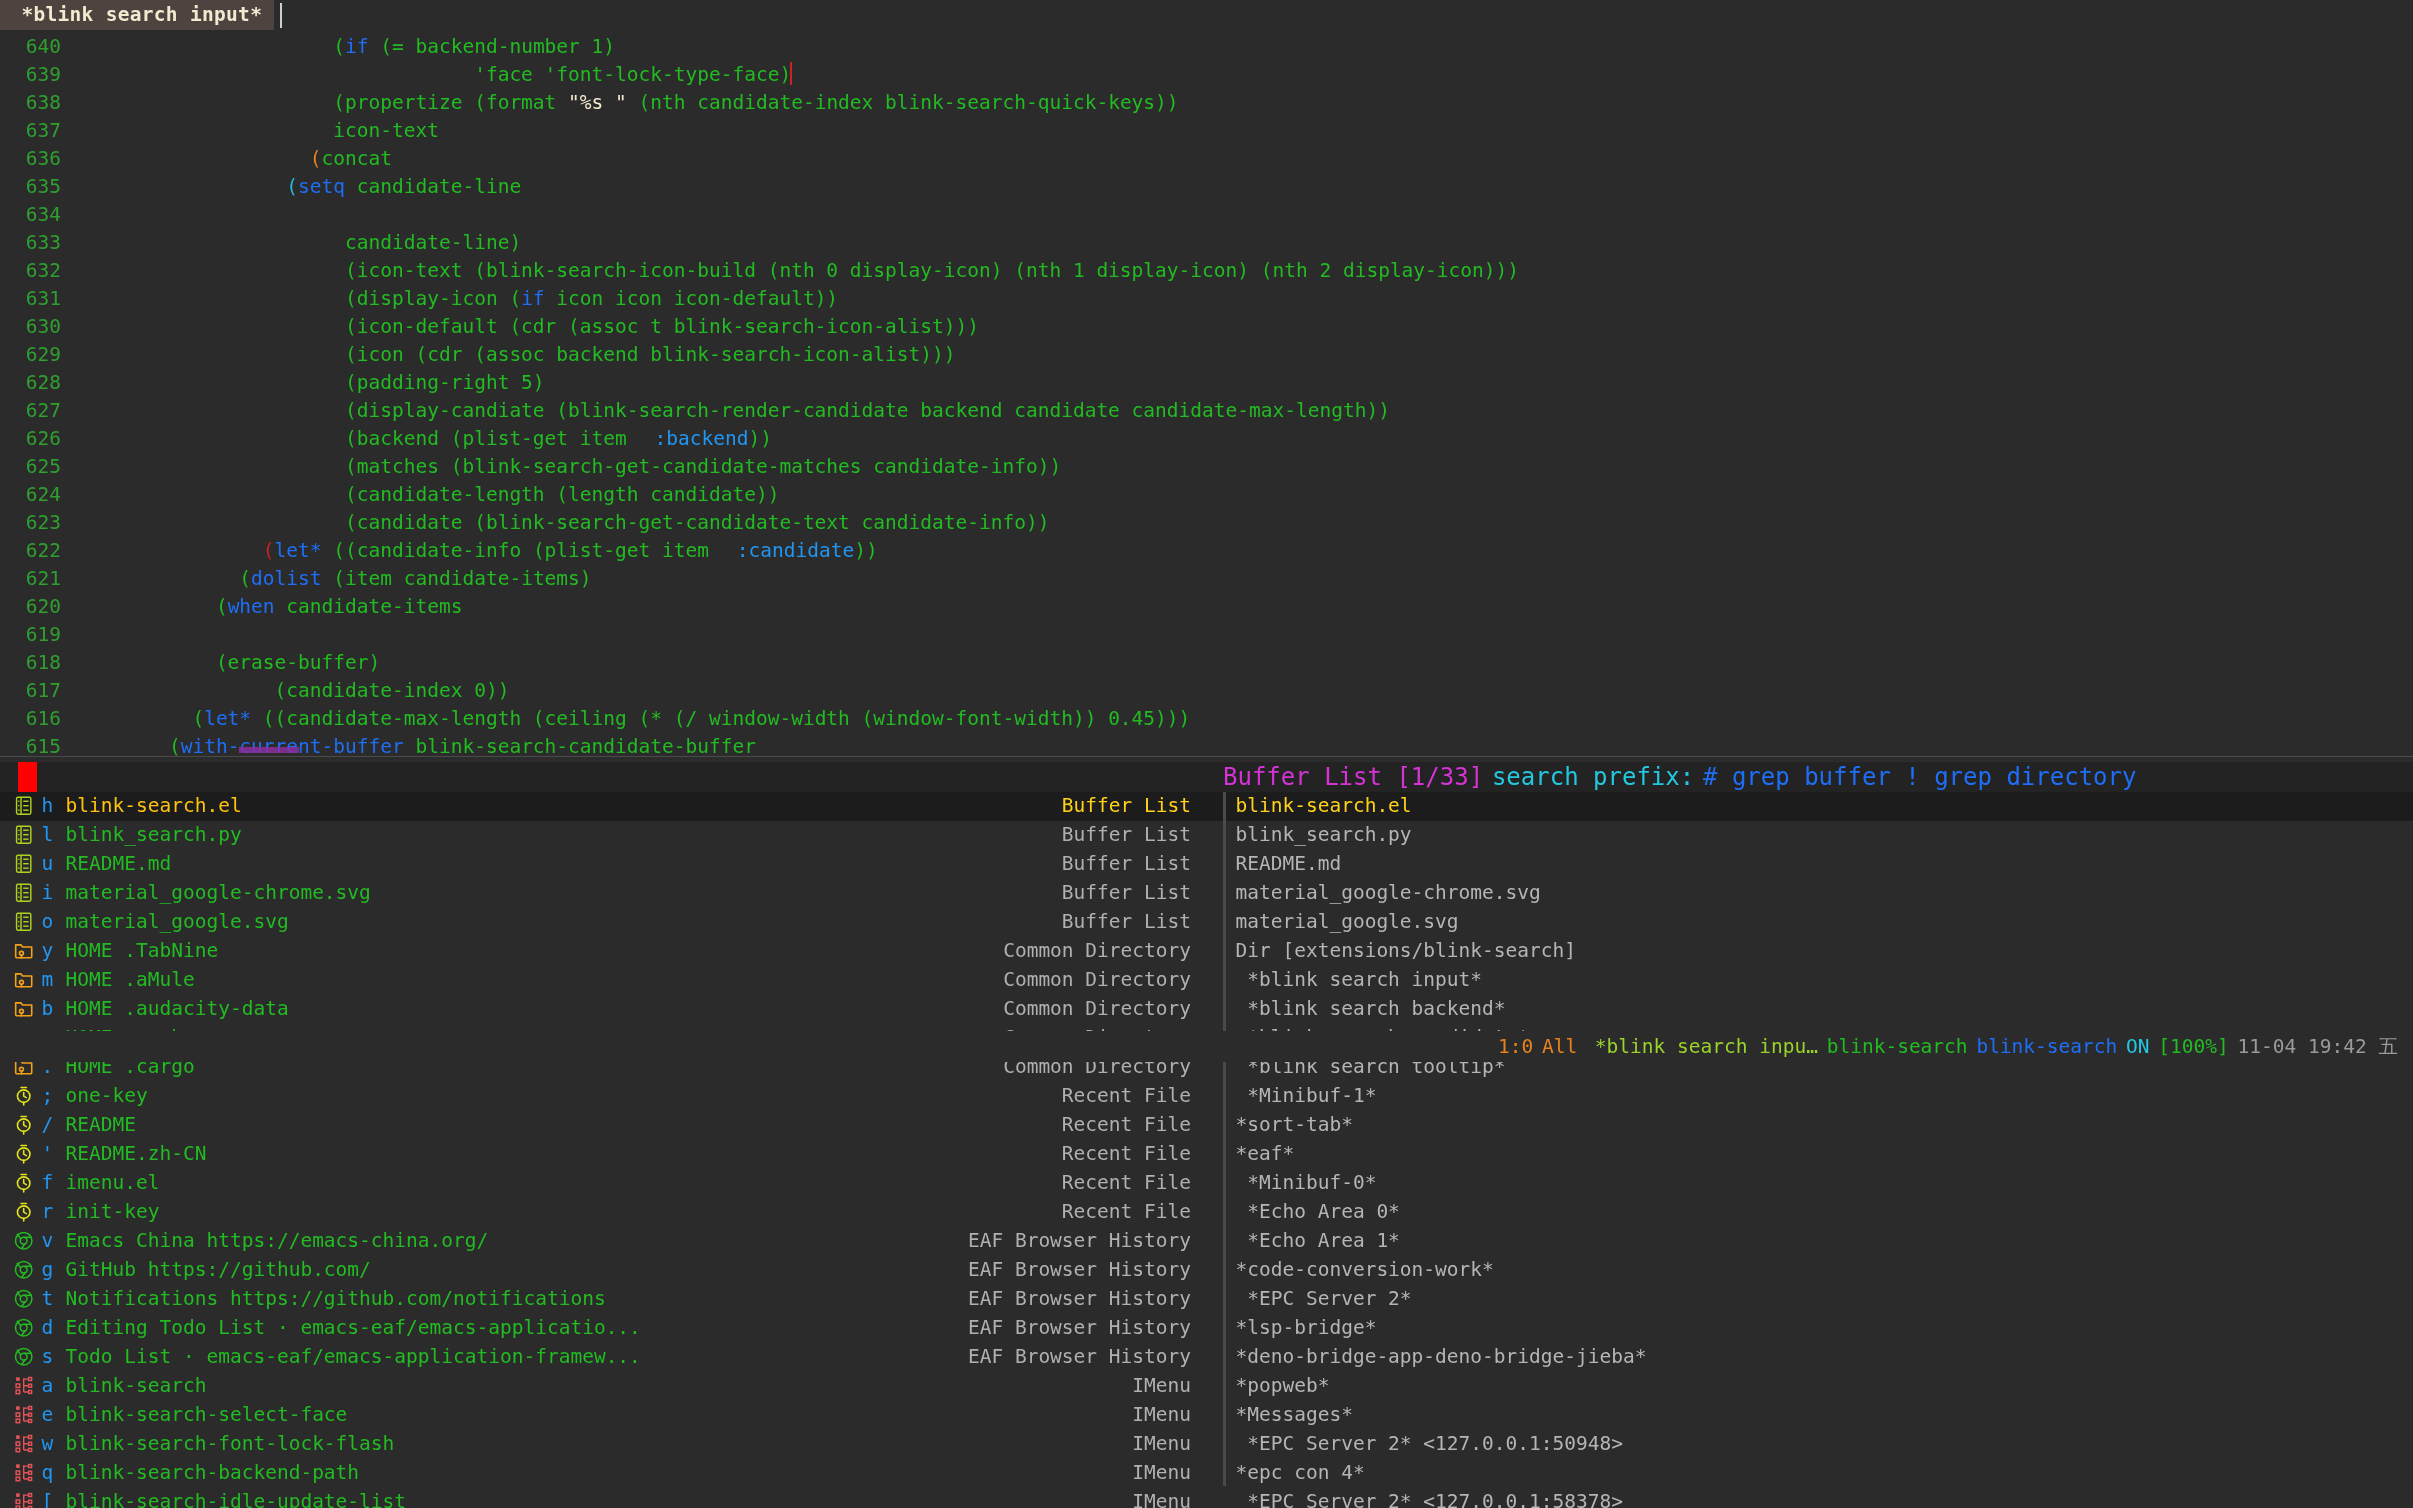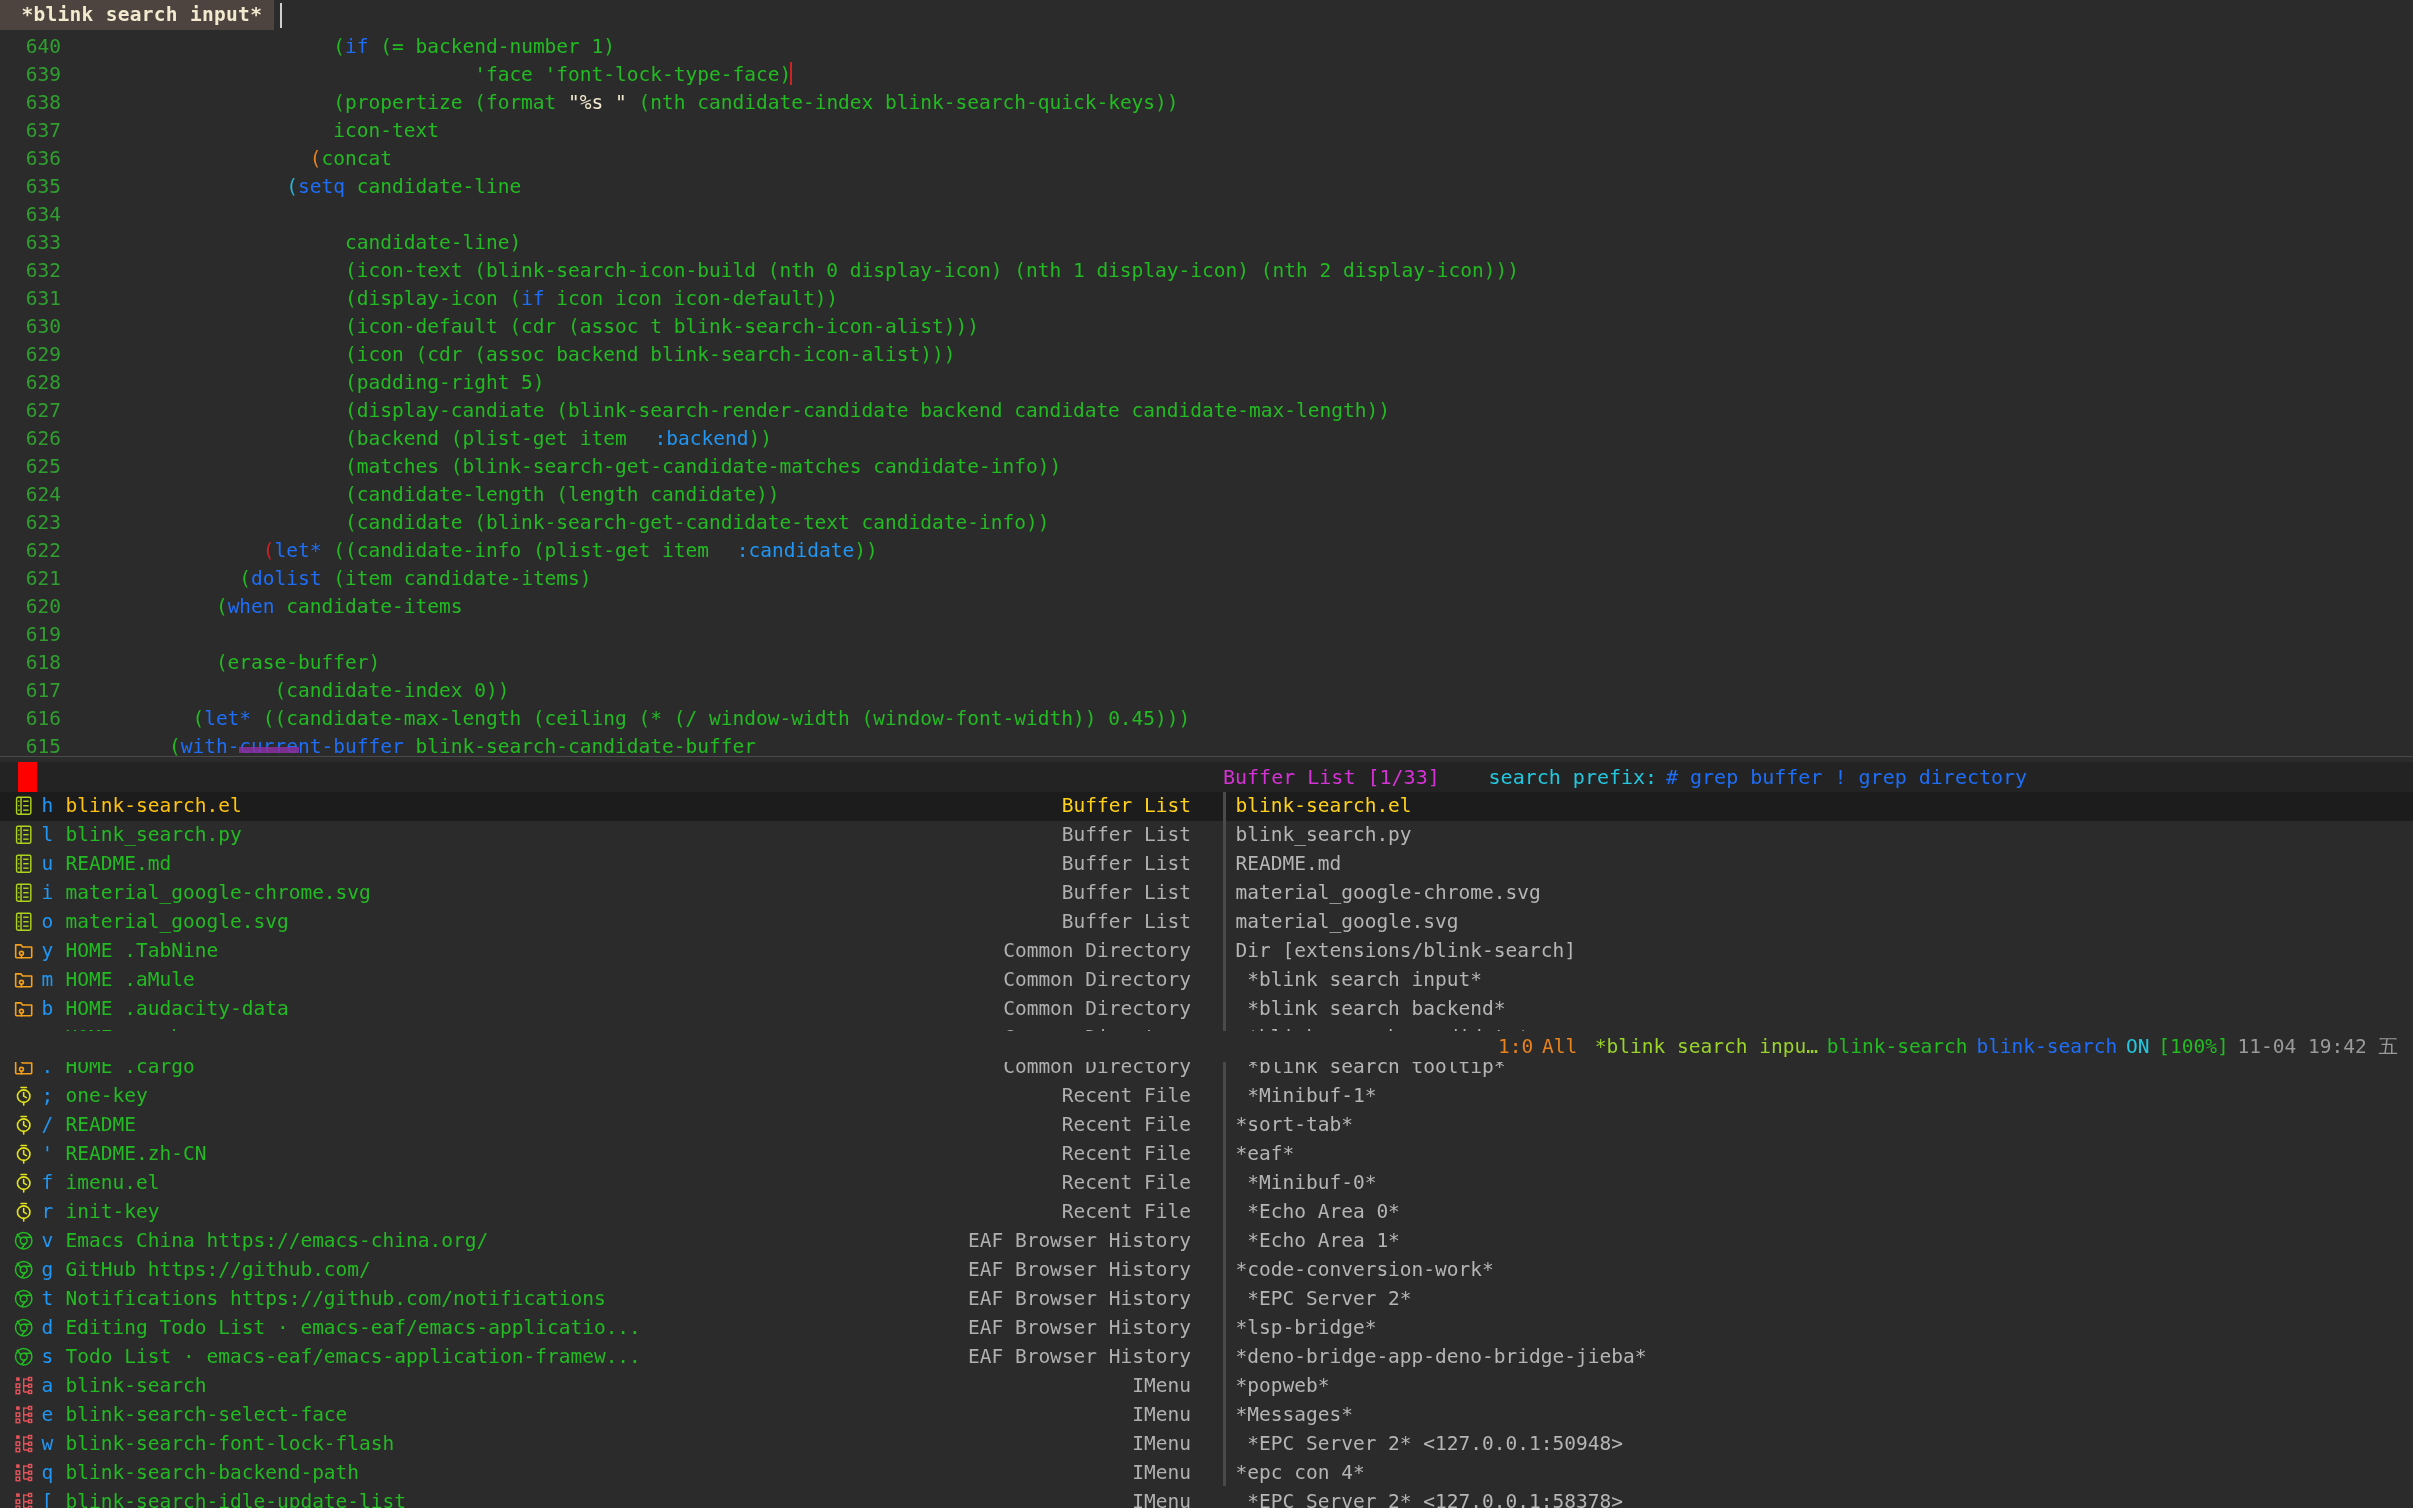--- a/index.html
+++ b/index.html
@@ -36,23 +36,23 @@
   .purplemark{position:absolute;left:239px;bottom:2.5px;width:60px;height:5.7px;
               background:#8b2fa0;opacity:.85;}
 
   
   .redblock{position:absolute;left:17.6px;top:0;width:19px;height:30px;background:#ff0000;}
 
   
   .hdrdiv{height:5px;background:#2b2b2b;border-top:1.3px solid #4a4a4a;}
   .hdrrow{position:relative;height:30px;background:#232323;display:flex;align-items:center;}
   .hdrrow .left{width:1223px;height:30px;background:#232323;}
-  .hdrrow .right{flex:1;height:30px;display:flex;align-items:center;white-space:pre;font-size:20px;}
+  .hdrrow .right{flex:1;height:30px;display:flex;align-items:center;white-space:pre;font-size:24px;}
   .hdr-title{color:#d633d6;}
-  .hdr-prefixlbl{color:#23c8e0;margin-left:40px;}
+  .hdr-prefixlbl{color:#23c8e0;}
   .hdr-prefixval{color:#1e6ef7;}
 
   
   .panes{display:flex;height:694px;}
   .leftpane{width:1223px;position:relative;background:#2b2b2b;}
   .vdiv{width:2.5px;background:#4a4a4a;}
   .rightpane{flex:1;background:#2b2b2b;position:relative;}
 
   .crow{height:29px;display:flex;align-items:center;white-space:pre;}
   .crow.sel{background:#1c1c1c;}

